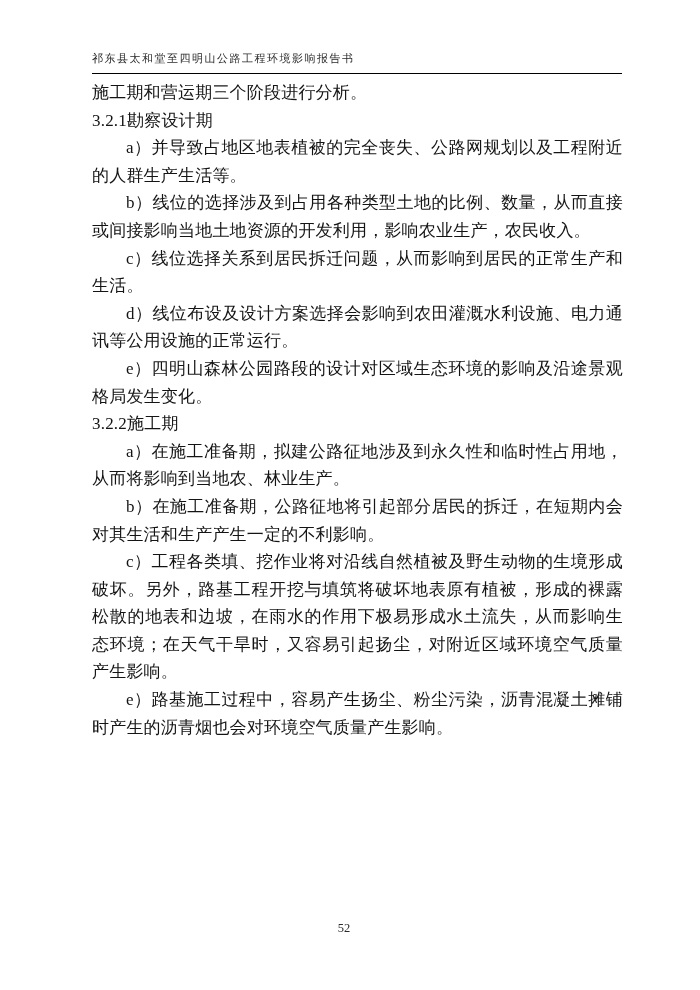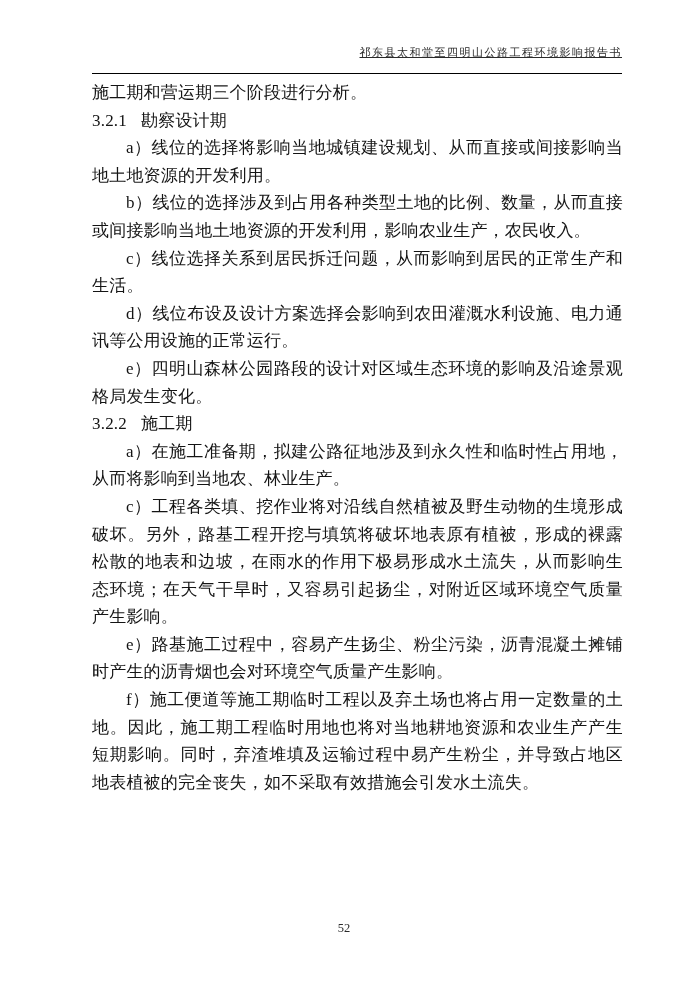--- a/index.html
+++ b/index.html
@@ -11,29 +11,27 @@
     position: relative;
     width: 700px;
     height: 990px;
     background: #ffffff;
     overflow: hidden;
     font-family: "Liberation Serif", "DejaVu Serif", serif;
     color: #141414;
   }
   .header {
     position: absolute;
-    top: 45px;
+    top: 51px;
     left: 92px;
     width: 530px;
-    text-align: right;
     font-size: 11px;
     letter-spacing: 1.5px;
     color: #2a2a2a;
     white-space: nowrap;
-    text-decoration: underline;
   }
   .header-rule {
     position: absolute;
     top: 73px;
     left: 92px;
     width: 530px;
     height: 0;
     border-top: 1.8px solid #000000;
   }
   .doc-body {
@@ -52,21 +50,20 @@
     padding: 0;
   }
   .indent {
     text-indent: 2em;
   }
   .heading {
     text-indent: 0;
     white-space: nowrap;
   }
   .heading .sec-title {
-    margin-left: 14px;
   }
   .footer {
     position: absolute;
     top: 921px;
     left: 0;
     width: 688px;
     text-align: center;
     font-size: 12.5px;
     color: #2a2a2a;
   }
@@ -82,32 +79,32 @@
 
   <div class="header-rule"></div>
 
   <div class="doc-body">
 
     <p class="para">施工期和营运期三个阶段进行分析。</p>
 
     <p class="heading"><span class="sec-num">3.2.1</span><span class="sec-title">勘察设计期</span></p>
 
 
-    <p class="para indent">a）线位的选择将影响当地城镇建设规划、从而直接或间接影响当地土地资源的开发利用。</p>
+    <p class="para indent">a）并导致占地区地表植被的完全丧失、公路网规划以及工程附近的人群生产生活等。</p>
     <p class="para indent">b）线位的选择涉及到占用各种类型土地的比例、数量，从而直接或间接影响当地土地资源的开发利用，影响农业生产，农民收入。</p>
     <p class="para indent">c）线位选择关系到居民拆迁问题，从而影响到居民的正常生产和生活。</p>
     <p class="para indent">d）线位布设及设计方案选择会影响到农田灌溉水利设施、电力通讯等公用设施的正常运行。</p>
     <p class="para indent">e）四明山森林公园路段的设计对区域生态环境的影响及沿途景观格局发生变化。</p>
 
     <p class="heading"><span class="sec-num">3.2.2</span><span class="sec-title">施工期</span></p>
 
     <p class="para indent">a）在施工准备期，拟建公路征地涉及到永久性和临时性占用地，从而将影响到当地农、林业生产。</p>
+    <p class="para indent">b）在施工准备期，公路征地将引起部分居民的拆迁，在短期内会对其生活和生产产生一定的不利影响。</p>
     <p class="para indent">c）工程各类填、挖作业将对沿线自然植被及野生动物的生境形成破坏。另外，路基工程开挖与填筑将破坏地表原有植被，形成的裸露松散的地表和边坡，在雨水的作用下极易形成水土流失，从而影响生态环境；在天气干旱时，又容易引起扬尘，对附近区域环境空气质量产生影响。</p>
     <p class="para indent">e）路基施工过程中，容易产生扬尘、粉尘污染，沥青混凝土摊铺时产生的沥青烟也会对环境空气质量产生影响。</p>
-    <p class="para indent">f）施工便道等施工期临时工程以及弃土场也将占用一定数量的土地。因此，施工期工程临时用地也将对当地耕地资源和农业生产产生短期影响。同时，弃渣堆填及运输过程中易产生粉尘，并导致占地区地表植被的完全丧失，如不采取有效措施会引发水土流失。</p>
 
   </div>
 
   <div class="footer">
     <span>52</span>
   </div>
 
 </div>
 
 </body></html>

